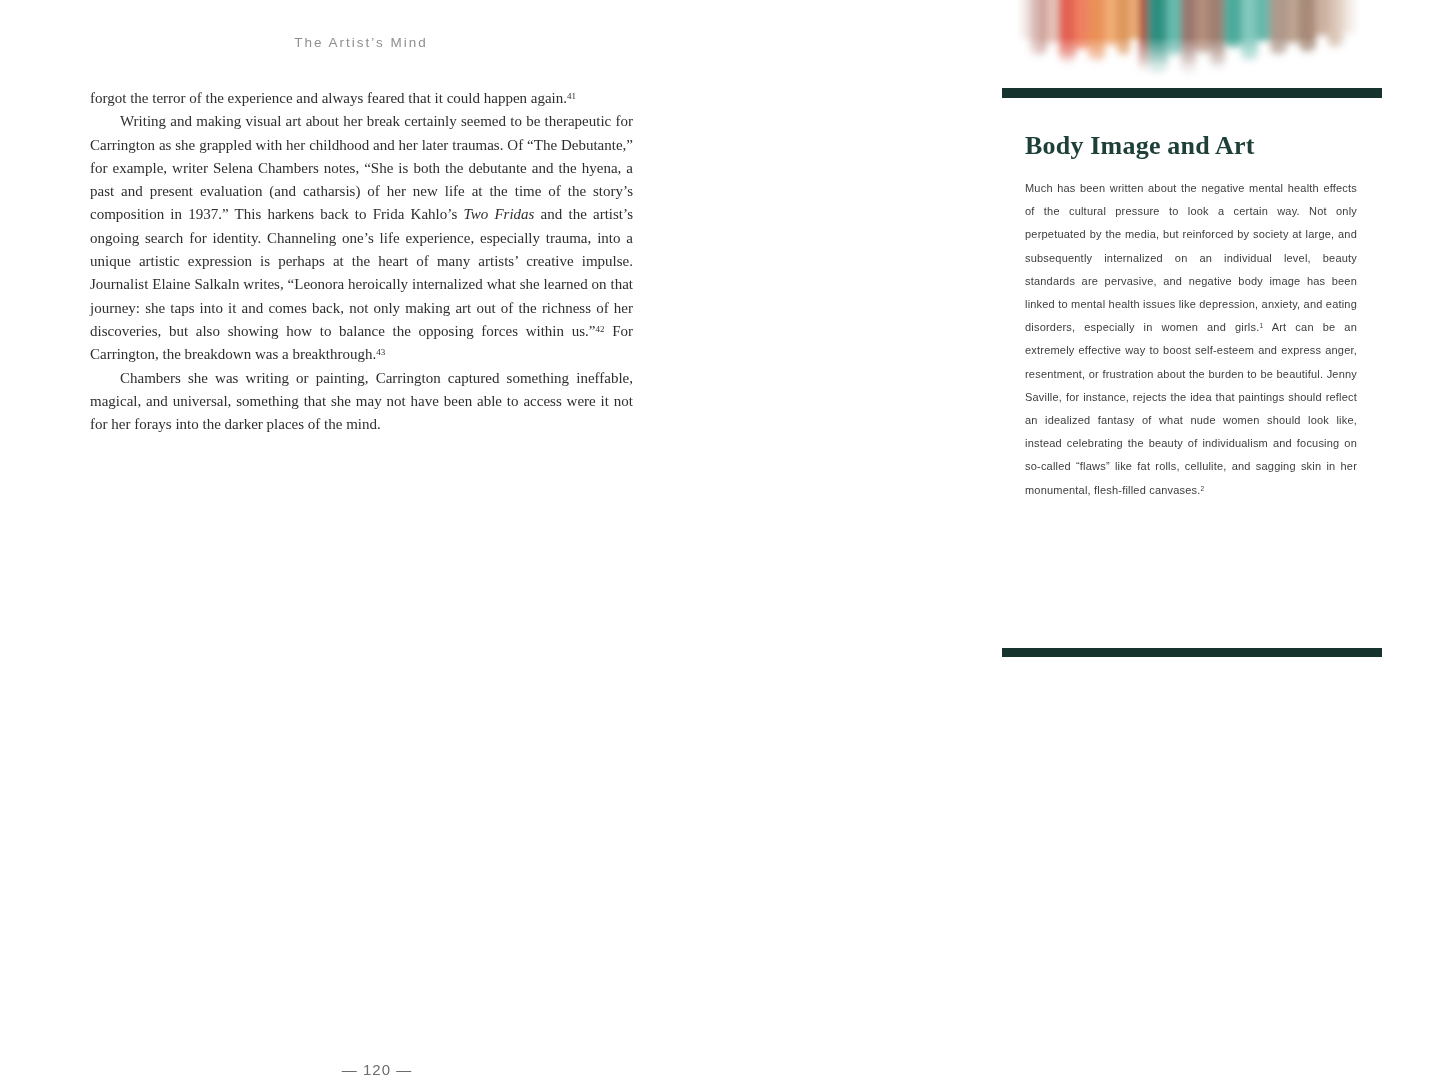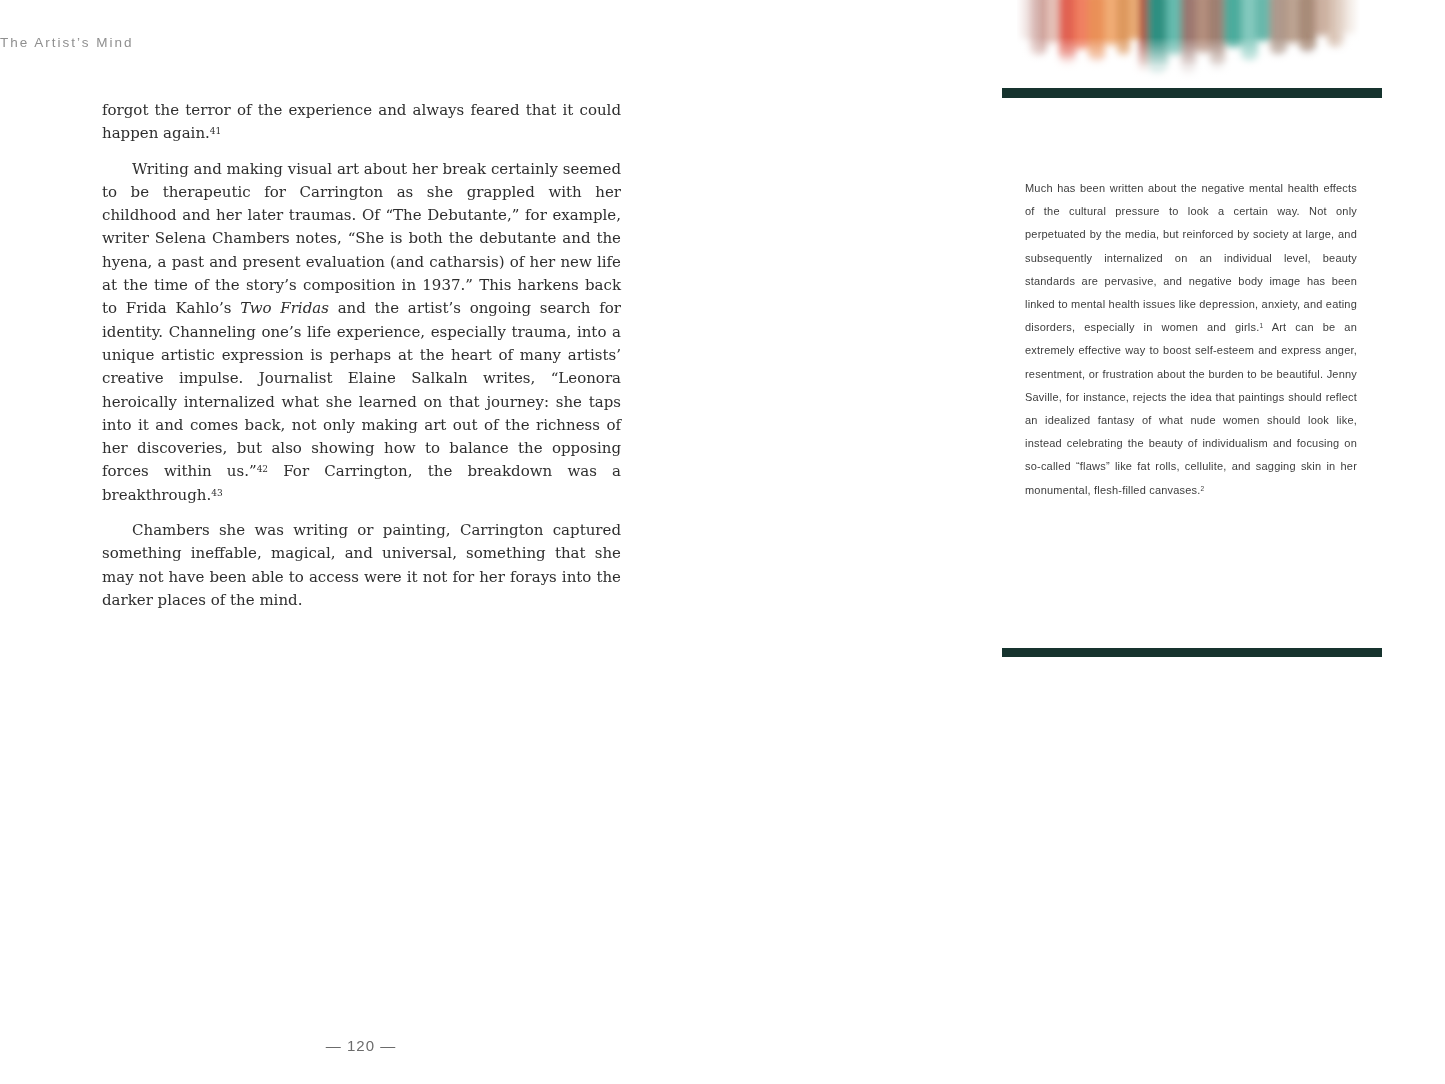--- a/index.html
+++ b/index.html
@@ -16,49 +16,49 @@
   .spread{
     position:relative;
     width:1445px;height:1084px;
     background:var(--background);
     overflow:hidden;
     font-family:"DejaVu Serif", serif;
   }
   
   .running-header{
     position:absolute;left:0;top:35px;width:722px;
-    text-align:left;
+    text-align:center;
     font-family:"Liberation Sans", sans-serif;
     font-size:13.5px;letter-spacing:2px;
     color:var(--header-text);
   }
   .left-text{
     position:absolute;left:90px;top:87px;width:543px;
     font-family:"DejaVu Serif", serif;
     font-size:15px;line-height:23.3px;
     color:var(--body-text);
     text-align:justify;
   }
-  .left-text p{margin:12px;}
+  .left-text p{margin:0;font-family:Liberation Serif, serif;}
   .left-text p.indent{text-indent:30px;}
   sup.fn{
     font-size:60%;
     vertical-align:baseline;
     position:relative;top:-0.45em;
     line-height:0;
   }
   em{font-style:italic;}
   .page-footer{
     position:absolute;top:1037px;
     text-align:center;
     font-family:"Liberation Sans", sans-serif;
     font-size:15px;letter-spacing:1px;
     color:var(--page-number-text);
   }
-  .page-footer.left{left:0;width:722px;}
+  .page-footer.left{left:16px;width:722px;margin-top:24px;}
   .page-footer.right{left:722px;width:723px;}
   
   .artwork{
     position:absolute;left:1017px;top:0;width:343px;height:88px;
   }
   .artwork svg{display:block;width:100%;height:100%;}
   .accent-bar{
     position:absolute;background:var(--accent-bar);
   }
   .accent-bar.top{left:1002px;top:88px;width:380px;height:10px;}
@@ -145,19 +145,20 @@
         <ellipse cx="300" cy="66" rx="45" ry="13" fill="#ffffff" opacity="0.55"></ellipse>
       </g>
       <rect x="0" y="0" width="343" height="88" fill="url(#fadeDown)"></rect>
       <rect x="0" y="0" width="26" height="88" fill="url(#fadeL)"></rect>
       <rect x="317" y="0" width="26" height="88" fill="url(#fadeR)"></rect>
     </svg>
   </div>
 
   <div class="accent-bar top"></div>
 
+  <div class="sidebar-title">Body Image and Art</div>
 
   <div class="sidebar-text"><span>Much has been written about the negative mental health effects of the cultural pressure to look a certain way. Not only perpetuated by the media, but reinforced by society at large, and subsequently internalized on an individual level, beauty standards are pervasive, and negative body image has been linked to mental health issues like depression, anxiety, and eating disorders, especially in women and girls.</span><sup class="fn">1</sup><span> Art can be an extremely effective way to boost self-esteem and express anger, resentment, or frustration about the burden to be beautiful. Jenny Saville, for instance, rejects the idea that paintings should reflect an idealized fantasy of what nude women should look like, instead celebrating the beauty of individualism and focusing on so-called “flaws” like fat rolls, cellulite, and sagging skin in her monumental, flesh-filled canvases.</span><sup class="fn">2</sup></div>
 
   <div class="accent-bar bottom"></div>
 
 
 </div>
 
 </body></html>

